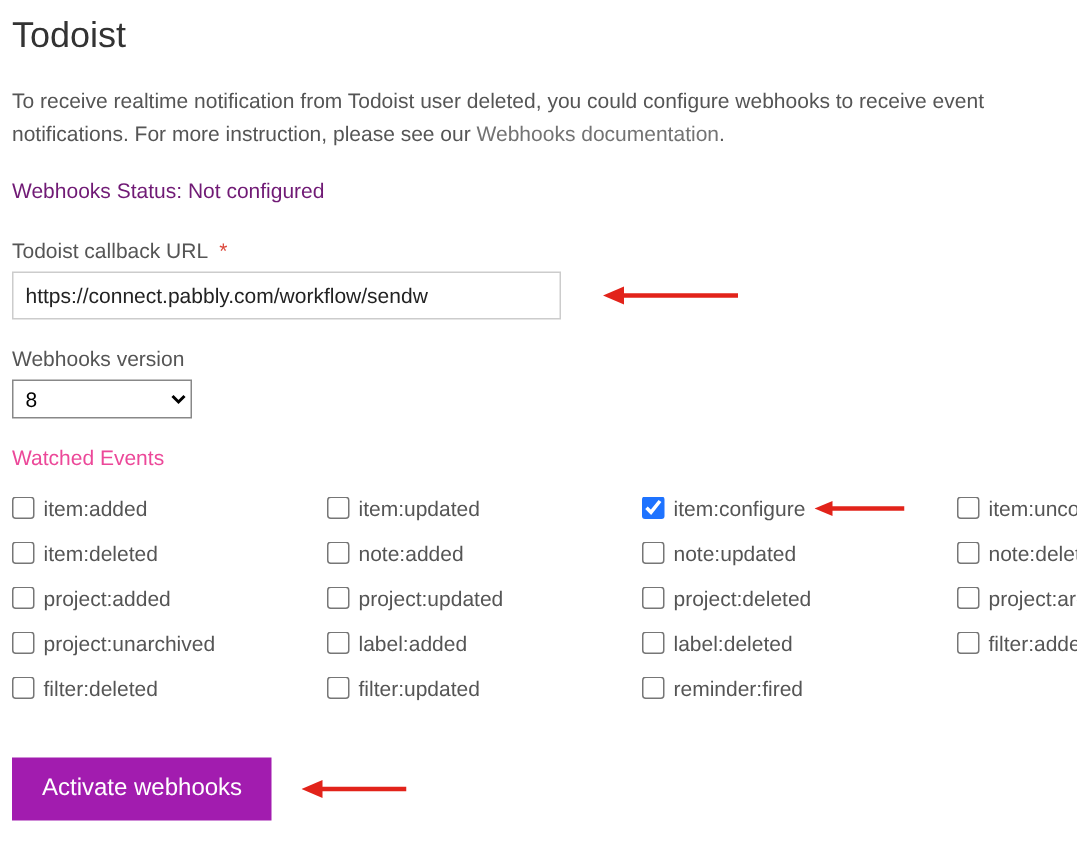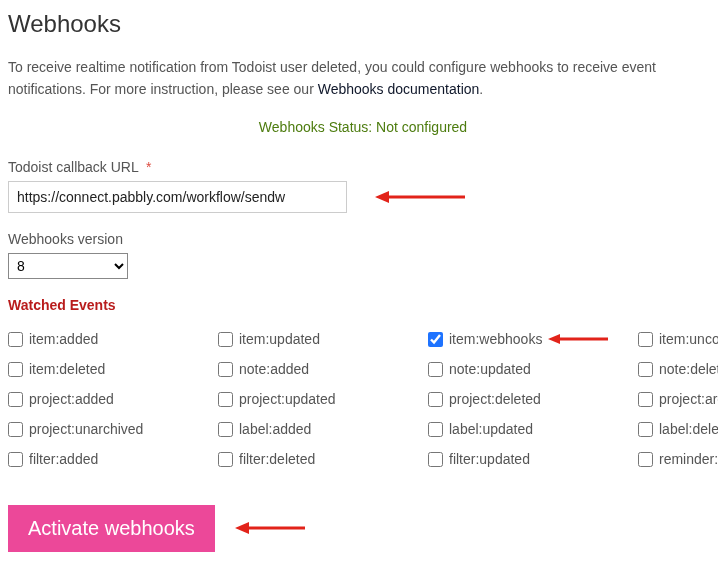--- a/index.html
+++ b/index.html
@@ -17,93 +17,91 @@
     font-weight: 400;
     color: #333;
     margin: 0 0 18px 0;
   }
   p.intro {
     margin: 0 0 6px 0;
     line-height: 1.6;
     color: #555;
   }
   a.doc-link {
-    color: #0f172a;
+    color: #737373;
     text-decoration: none;
   }
   .status-line {
     margin: 18px 0 24px 0;
-    color: #4d7c0f;
-    text-align: center;
+    color: #701a75;
   }
   .field-block { margin-bottom: 18px; }
   .field-label {
     display: block;
     margin-bottom: 6px;
     color: #555;
   }
   .req-star { color: #dc4a3e; margin-left: 4px; }
   input.url-input {
-    width: 339px;
+    width: 366px;
     height: 32px;
     padding: 4px 8px;
     border: 1px solid #ccc;
     font-size: 14px;
     color: #222;
   }
   select.ver-select {
     width: 120px;
     height: 26px;
     border: 1px solid #888;
     background: #fff;
     font-size: 14px;
     padding: 2px 4px;
   }
   .events-label {
     margin: 10px 0 18px 0;
-    color: #b91c1c;
-    font-weight: bold;
+    color: #ec4899;
   }
   .events-grid {
     display: grid;
     grid-template-columns: 200px 200px 200px 200px;
     row-gap: 14px;
     column-gap: 10px;
     margin-bottom: 38px;
     overflow: hidden;
     width: 710px;
   }
   .ev-item {
     display: flex;
-    align-items: flex-end;
+    align-items: flex-start;
     white-space: nowrap;
     color: #555;
   }
   .ev-item input[type=checkbox] {
     width: 15px;
     height: 15px;
     margin: 0 6px 0 0;
     accent-color: #1e73ff;
   }
   button.activate {
-    background: #ec4899;
+    background: #a21caf;
     color: #fff;
     border: none;
     padding: 12px 20px;
-    font-size: 20px;
+    font-size: 16px;
     cursor: pointer;
   }
   .rel { position: relative; }
   .url-row, .btn-row { position: relative; display: flex; align-items: center; }
   .arrow-svg { display: block; }
 </style>
 </head>
 <body>
 
-<h1 class="page-title">Webhooks</h1>
+<h1 class="page-title">Todoist</h1>
 
 <p class="intro">
   <span>To receive realtime notification from Todoist user deleted, you could configure webhooks to receive event notifications. For more instruction, please see our </span><a href="#" class="doc-link">Webhooks documentation</a><span>.</span>
 </p>
 
 <div class="status-line">Webhooks Status: Not configured</div>
 
 <div class="field-block">
   <label class="field-label">
     <span>Todoist callback URL</span>
@@ -132,21 +130,21 @@
 <label class="ev-item">
       <input type="checkbox" style="">
       <span>item:added</span>
     </label>
     <label class="ev-item">
       <input type="checkbox" style="">
       <span>item:updated</span>
     </label>
     <label class="ev-item">
       <input type="checkbox" checked="" style="">
-      <span>item:webhooks</span>
+      <span>item:configure</span>
       <svg width="60" height="16" class="arrow-svg" style="margin-left: 6px;">
         <line x1="60" y1="8" x2="10" y2="8" stroke="#e2231a" stroke-width="3"></line>
         <polygon points="0,8 12,3 12,13" fill="#e2231a"></polygon>
       </svg>
     </label>
     <label class="ev-item">
       <input type="checkbox" style="">
       <span>item:uncompleted</span>
     </label>
     <label class="ev-item">
@@ -181,24 +179,20 @@
       <input type="checkbox" style="">
       <span>project:archived</span>
     </label>
     <label class="ev-item">
       <input type="checkbox" style="">
       <span>project:unarchived</span>
     </label>
     <label class="ev-item">
       <input type="checkbox" style="">
       <span>label:added</span>
-    </label>
-    <label class="ev-item">
-      <input type="checkbox" style="">
-      <span>label:updated</span>
     </label>
     <label class="ev-item">
       <input type="checkbox" style="">
       <span>label:deleted</span>
     </label>
     <label class="ev-item">
       <input type="checkbox" style="">
       <span>filter:added</span>
     </label>
     <label class="ev-item">

